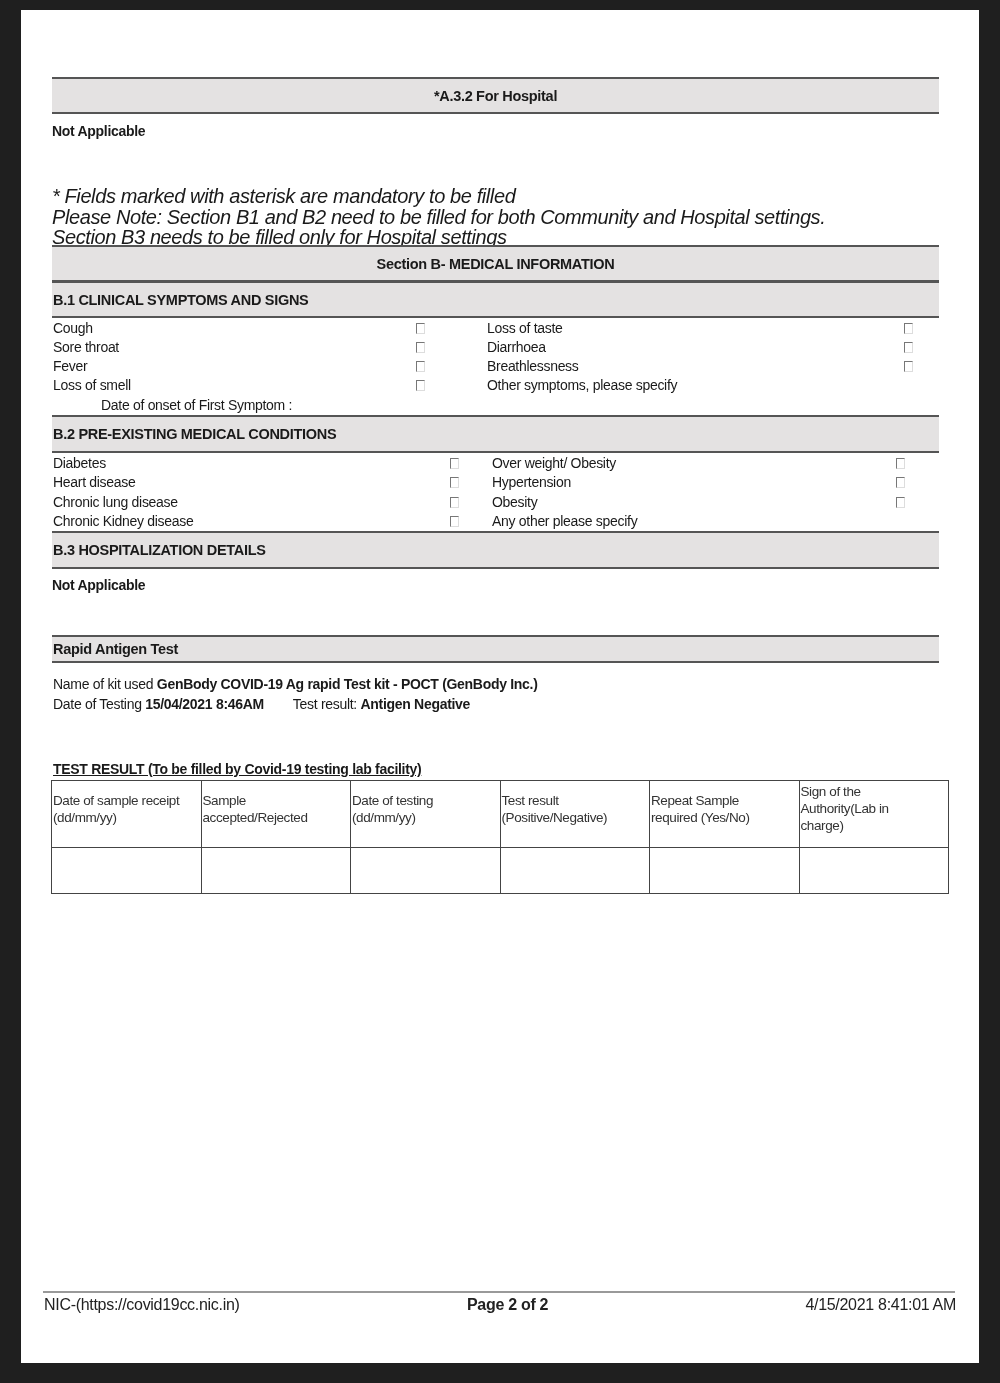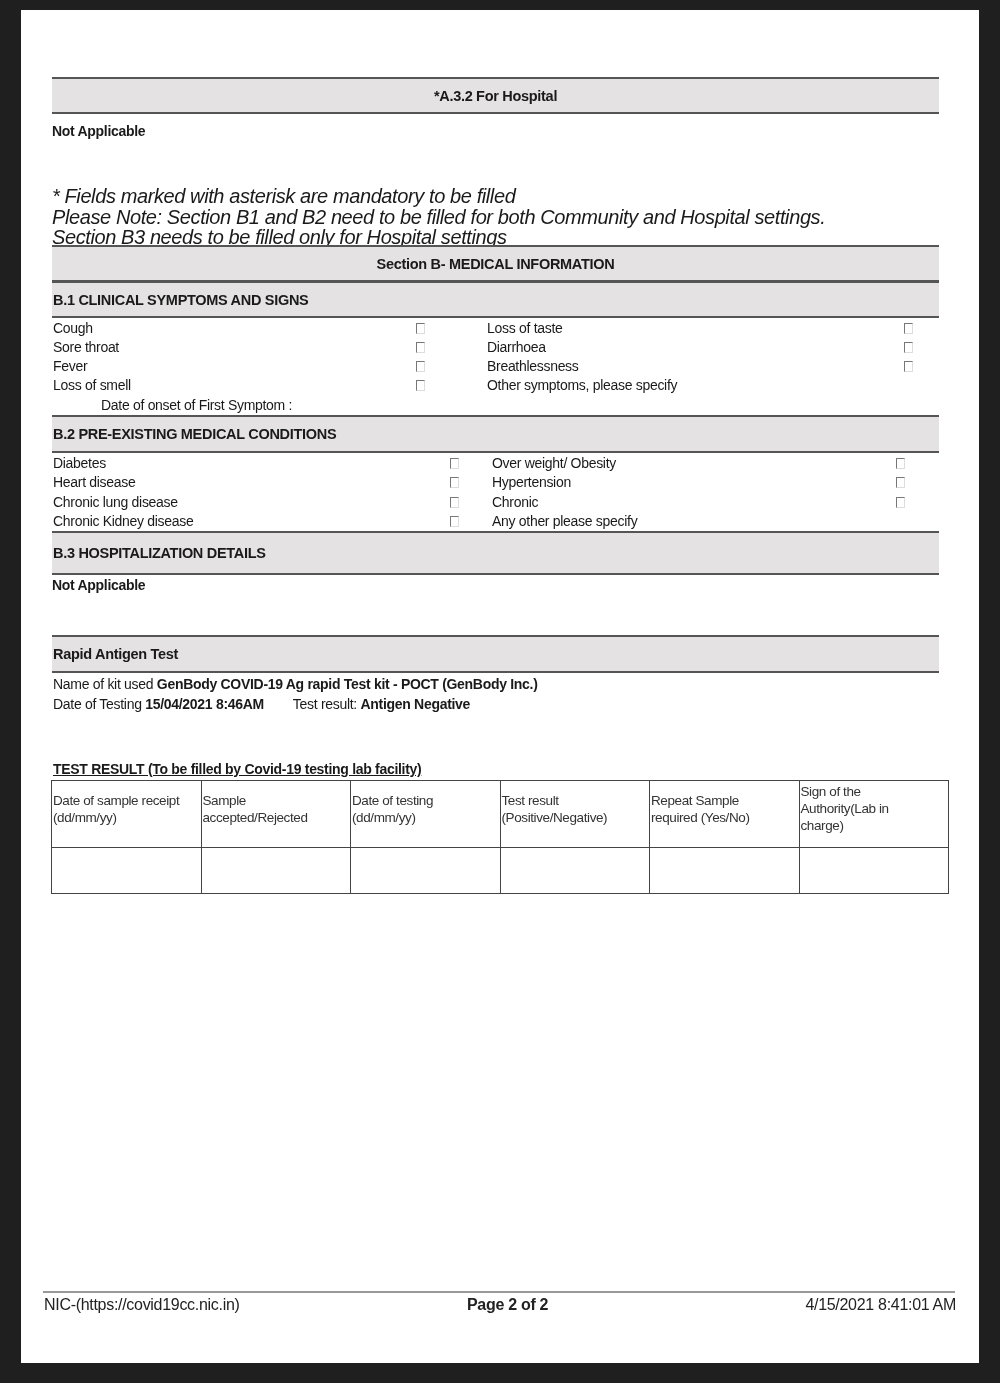--- a/index.html
+++ b/index.html
@@ -119,30 +119,30 @@
   <div class="cb" style="left:429px;top:467px;"></div>
   <div class="row-label" style="left:32px;top:484px;">Chronic lung disease</div>
   <div class="cb" style="left:429px;top:487px;"></div>
   <div class="row-label" style="left:32px;top:503px;">Chronic Kidney disease</div>
   <div class="cb" style="left:429px;top:506px;"></div>
 
   <div class="row-label" style="left:471px;top:445px;">Over weight/ Obesity</div>
   <div class="cb" style="left:875px;top:448px;"></div>
   <div class="row-label" style="left:471px;top:464px;">Hypertension</div>
   <div class="cb" style="left:875px;top:467px;"></div>
-  <div class="row-label" style="left:471px;top:484px;">Chronic</div>
+  <div class="row-label" style="left:471px;top:484px;">Obesity</div>
   <div class="cb" style="left:875px;top:487px;"></div>
   <div class="row-label" style="left:471px;top:503px;">Any other please specify</div>
 
-  <div class="band left" style="top:521px;height:44px;">
+  <div class="band left" style="top:521px;height:38px;">
     <span>B.3 HOSPITALIZATION DETAILS</span>
   </div>
   <div class="abs txt bold" style="left:31px;top:567px;">Not Applicable</div>
 
-  <div class="band left" style="top:625px;height:38px;padding-left:10px;">
+  <div class="band left" style="top:625px;height:28px;padding-left:10px;">
     <span>Rapid Antigen Test</span>
   </div>
   <div class="abs txt" style="left:32px;top:666px;">
     <span>Name of kit used</span>
     <span class="bold">GenBody COVID-19 Ag rapid Test kit - POCT (GenBody Inc.)</span>
   </div>
   <div class="abs txt" style="left:32px;top:686px;">
     <span>Date of Testing</span>
     <span class="bold">15/04/2021 8:46AM</span>
     <span style="display:inline-block;width:22px;"></span>

